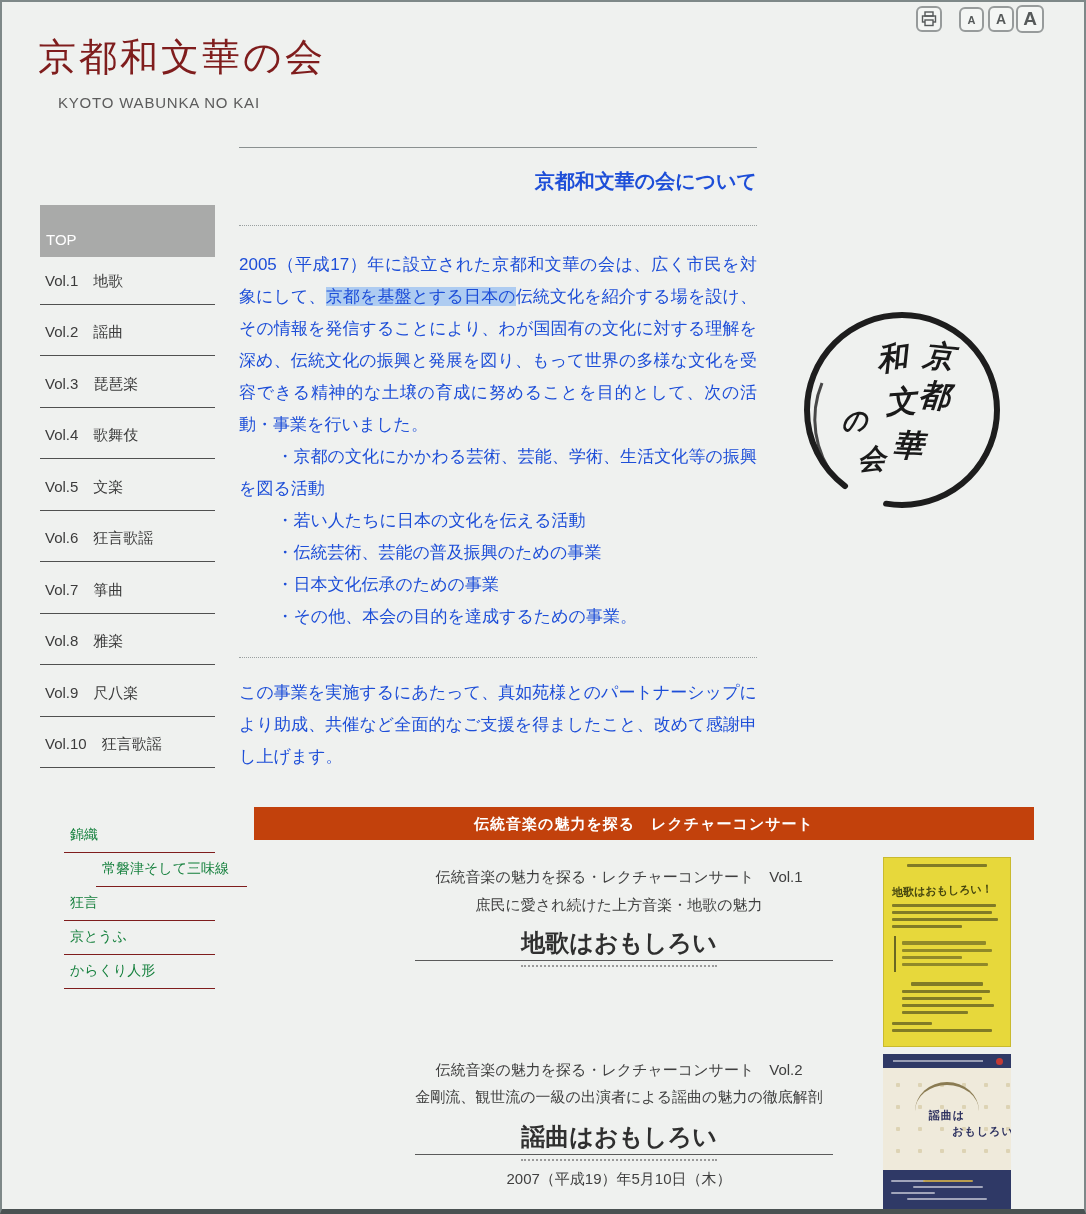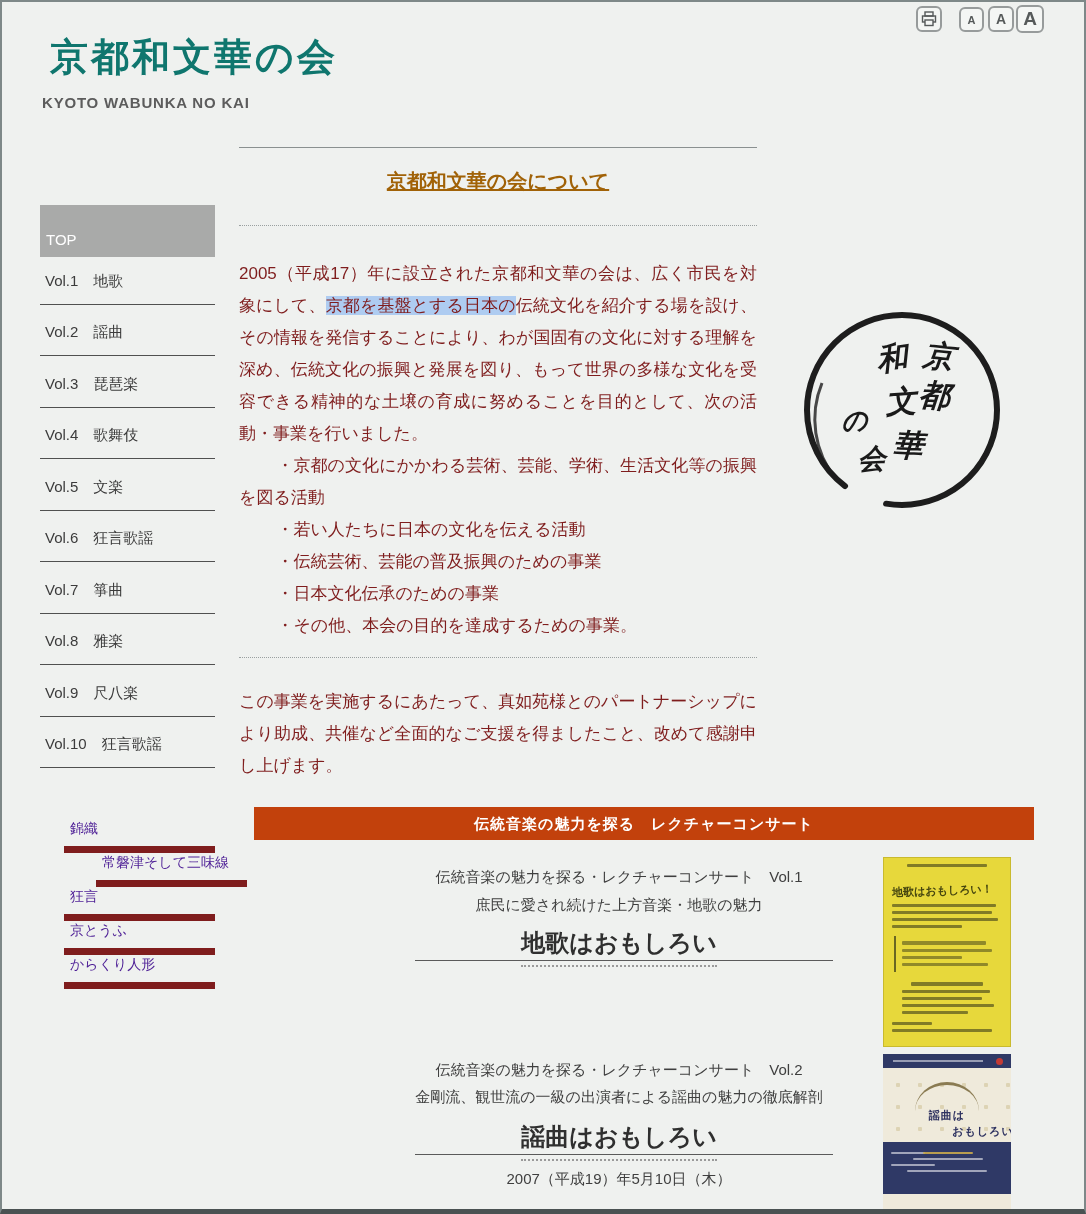--- a/index.html
+++ b/index.html
@@ -10,52 +10,52 @@
     overflow:hidden;
   }
   
   .tbtn{
     position:absolute;box-sizing:border-box;border:2px solid #979b9b;border-radius:6px;
     background:#f4f6f4;color:#565a5a;display:flex;align-items:center;justify-content:center;
     cursor:pointer;font-weight:bold;
   }
   
   .logo{
-    position:absolute;left:48px;top:30px;font-family:"DejaVu Serif","Liberation Serif",serif;
-    font-weight:bold;font-size:38px;color:#0f766e;letter-spacing:3px;white-space:nowrap;
+    position:absolute;left:36px;top:30px;font-family:"DejaVu Serif","Liberation Serif",serif;
+    font-weight:normal;font-size:38px;color:#7f1d1d;letter-spacing:3px;white-space:nowrap;
   }
   .subtitle{
-    position:absolute;left:40px;top:92px;font-size:15px;font-weight:bold;
+    position:absolute;left:56px;top:92px;font-size:15px;font-weight:normal;
     color:#5c5c5c;letter-spacing:0.8px;
   }
   
   .side-top{
     position:absolute;left:38px;top:203px;width:175px;height:52px;background:#a9aaa9;
     color:#ffffff;font-size:15px;box-sizing:border-box;padding:26px 0 0 6px;cursor:pointer;
   }
   .side-item{
     position:absolute;left:38px;width:175px;height:51px;box-sizing:border-box;
     border-bottom:1px solid #505050;display:flex;align-items:flex-end;
     padding:0 0 13px 5px;font-size:15px;color:#3b3b3b;cursor:pointer;white-space:nowrap;
   }
   .side-sub{
     position:absolute;left:62px;width:151px;height:34px;box-sizing:border-box;
-    border-bottom:7px solid #7f1d1d;display:flex;align-items:flex-end;
-    padding:0 0 8px 6px;font-size:14px;color:#4c1d95;cursor:pointer;white-space:nowrap;
+    border-bottom:1px solid #7f1d1d;display:flex;align-items:flex-end;
+    padding:0 0 8px 6px;font-size:14px;color:#15803d;cursor:pointer;white-space:nowrap;
   }
   
   .hline{position:absolute;left:237px;width:518px;border-top:1px solid #8a9090;}
   .dotline{position:absolute;left:237px;width:518px;border-top:1px dotted #9aa0a0;}
   .main-title{
-    position:absolute;left:237px;top:166px;width:518px;text-align:center;
-    font-size:20px;font-weight:bold;color:#a16207;text-decoration:underline;
+    position:absolute;left:237px;top:166px;width:518px;text-align:right;
+    font-size:20px;font-weight:bold;color:#1d4ed8;
   }
   .bodytext{
     position:absolute;left:237px;width:518px;font-size:17px;line-height:32px;
-    color:#7f1d1d;text-align:justify;margin-top:9px;
+    color:#1d4ed8;text-align:justify;
   }
   .bodytext p{margin:0;}
   .bodytext .bullet{text-indent:2.2em;}
   .hl{background:#aeccf1;}
   
   .stamp{position:absolute;left:798px;top:291px;}
   
   .banner{
     position:absolute;left:252px;top:805px;width:780px;height:33px;background:#c2410c;
     color:#ffffff;font-size:15px;font-weight:bold;text-align:center;line-height:33px;
@@ -78,21 +78,21 @@
   .p1-title{
     margin:16px 4px 6px 8px;font-size:11px;font-weight:bold;color:#46460f;
     transform:rotate(-2deg);white-space:nowrap;
   }
   .tline{height:3px;background:#55541e;opacity:.7;border-radius:1px;margin:4px 8px;}
   .poster2{top:1052px;height:156px;background:#efeadb;}
   .p2-band{height:14px;background:#2f3966;position:relative;}
   .p2-band .dot{position:absolute;right:8px;top:4px;width:7px;height:7px;background:#c33a34;border-radius:50%;}
   .p2-band .bl{position:absolute;left:10px;top:6px;width:90px;height:2px;background:rgba(255,255,255,.5);}
   .p2-mid{
-    height:74px;position:relative;
+    height:102px;position:relative;
     background-image:radial-gradient(#ddd3b4 2px, transparent 2.5px);
     background-size:22px 22px;background-position:4px 6px;
   }
   .p2-arc{
     position:absolute;left:32px;top:14px;width:64px;height:26px;
     border-top:3px solid #8a7b52;border-radius:50% 50% 0 0 / 100% 100% 0 0;
   }
   .p2-t1,.p2-t2{
     position:absolute;width:100%;text-align:center;font-size:11px;font-weight:bold;color:#2e3260;
     letter-spacing:1px;

